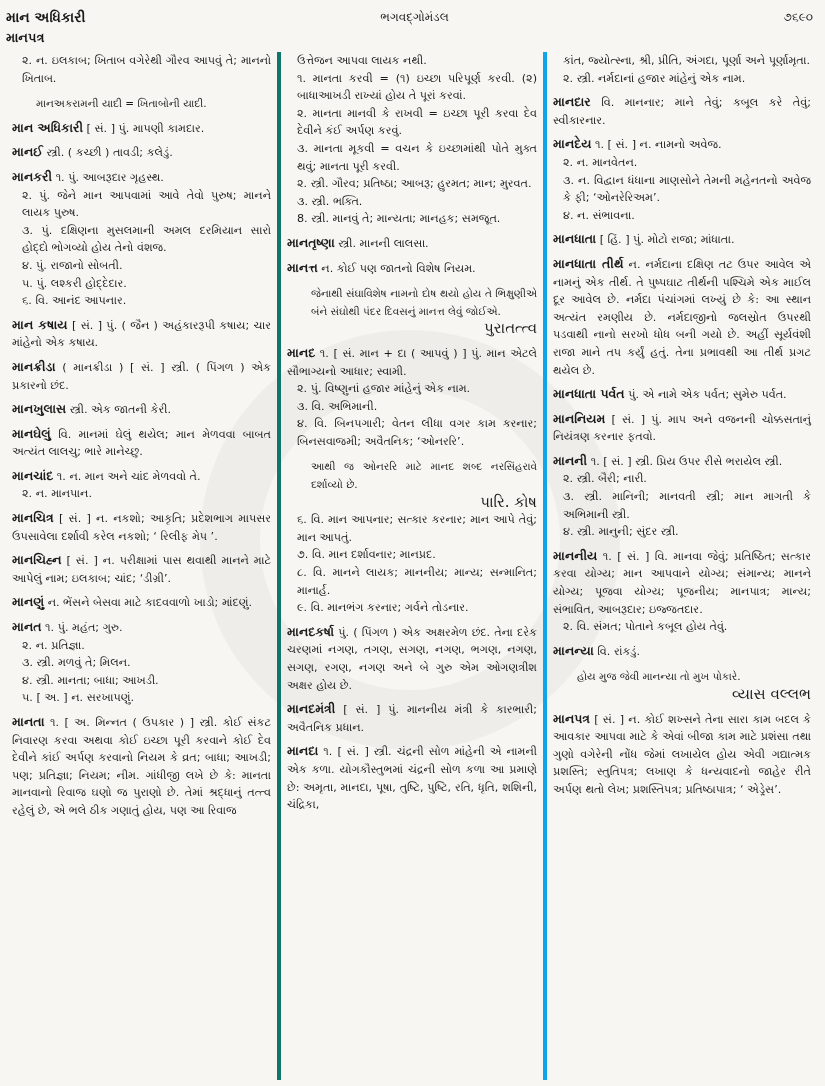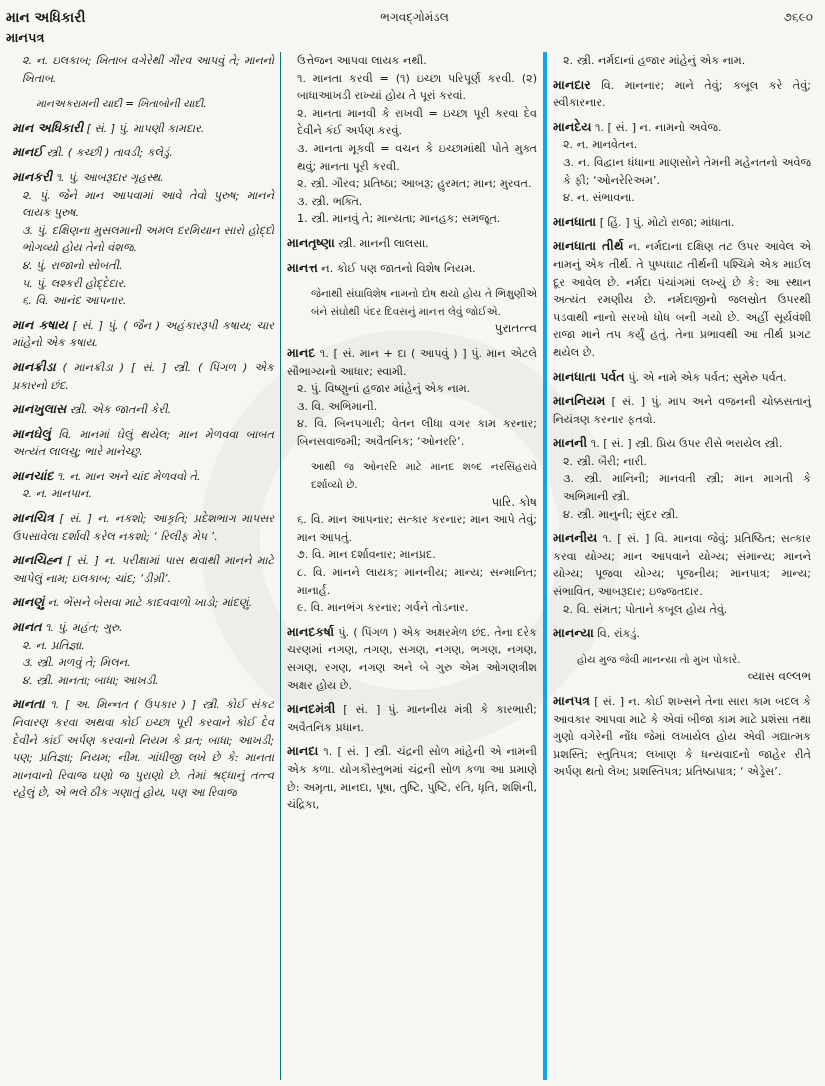--- a/index.html
+++ b/index.html
@@ -26,28 +26,28 @@
     position:absolute; top:30px; left:6px; font-size:13px; font-weight:bold;
   }
   .cols {
     position:absolute; top:52px; left:6px; right:8px; bottom:6px;
     display:flex;
   }
   .col {
     box-sizing:border-box; padding:0 6px; font-size:11.2px; line-height:17.6px;
     overflow:hidden;
   }
-  .col1 { width:275px; border-right:1px solid #0f766e;font-style:italic; }
+  .col1 { width:275px; border-right:4px solid #0f766e; }
   .col2 { width:266px; border-right:4px solid #0ea5e9; }
   .col3 { flex:1; }
   .entry { margin-bottom:6px; text-align:justify; }
   .hw { font-weight:bold; font-size:12.5px; }
   .sense { display:block; padding-left:10px; }
   .quote { display:block; padding-left:24px; font-size:10.5px;margin-top:8px; }
-  .source { display:block; text-align:right; font-size:12px; }
+  .source { display:block; text-align:right; font-size:15px; }
 </style>
 </head>
 <body>
 
 <div class="watermark"></div>
 
 <div class="header">
   <span class="left">માન અધિકારી</span>
   <span class="center">ભગવદ્ગોમંડલ</span>
   <span class="right">૭૬૯૦</span>
@@ -64,42 +64,43 @@
       <div class="entry"><span class="hw">માનઈ</span> <span class="">સ્ત્રી. ( કચ્છી ) તાવડી; કલેડું.</span></div>
       <div class="entry"><span class="hw">માનકરી</span> <span class="">૧. પું. આબરૂદાર ગૃહસ્થ.</span><span class="sense">૨. પું. જેને માન આપવામાં આવે તેવો પુરુષ; માનને લાયક પુરુષ.</span><span class="sense">૩. પું. દક્ષિણના મુસલમાની અમલ દરમિયાન સારો હોદ્દો ભોગવ્યો હોય તેનો વંશજ.</span><span class="sense">૪. પું. રાજાનો સોબતી.</span><span class="sense">૫. પું. લશ્કરી હોદ્દેદાર.</span><span class="sense">૬. વિ. આનંદ આપનાર.</span></div>
       <div class="entry"><span class="hw">માન કષાય</span> <span class="">[ સં. ] પું. ( જૈન ) અહંકારરૂપી કષાય; ચાર માંહેનો એક કષાય.</span></div>
       <div class="entry"><span class="hw">માનક્રીડા</span> <span class="">( માનક્રીડા ) [ સં. ] સ્ત્રી. ( પિંગળ ) એક પ્રકારનો છંદ.</span></div>
       <div class="entry"><span class="hw">માનખુલાસ</span> <span class="">સ્ત્રી. એક જાતની કેરી.</span></div>
       <div class="entry"><span class="hw">માનઘેલું</span> <span class="">વિ. માનમાં ઘેલું થયેલ; માન મેળવવા બાબત અત્યંત લાલચુ; ભારે માનેચ્છુ.</span></div>
       <div class="entry"><span class="hw">માનચાંદ</span> <span class="">૧. ન. માન અને ચાંદ મેળવવો તે.</span><span class="sense">૨. ન. માનપાન.</span></div>
       <div class="entry"><span class="hw">માનચિત્ર</span> <span class="">[ સં. ] ન. નકશો; આકૃતિ; પ્રદેશભાગ માપસર ઉપસાવેલા દર્શાવી કરેલ નકશો; ‘ રિલીફ મેપ ’.</span></div>
       <div class="entry"><span class="hw">માનચિહ્ન</span> <span class="">[ સં. ] ન. પરીક્ષામાં પાસ થવાથી માનને માટે આપેલું નામ; ઇલકાબ; ચાંદ; ‘ડીગ્રી’.</span></div>
       <div class="entry"><span class="hw">માનણું</span> <span class="">ન. ભેંસને બેસવા માટે કાદવવાળો ખાડો; માંદણું.</span></div>
-      <div class="entry"><span class="hw">માનત</span> <span class="">૧. પું. મહંત; ગુરુ.</span><span class="sense">૨. ન. પ્રતિજ્ઞા.</span><span class="sense">૩. સ્ત્રી. મળવું તે; મિલન.</span><span class="sense">૪. સ્ત્રી. માનતા; બાધા; આખડી.</span></div>
+      <div class="entry"><span class="hw">માનત</span> <span class="">૧. પું. મહંત; ગુરુ.</span><span class="sense">૨. ન. પ્રતિજ્ઞા.</span><span class="sense">૩. સ્ત્રી. મળવું તે; મિલન.</span><span class="sense">૪. સ્ત્રી. માનતા; બાધા; આખડી.</span><span class="sense">૫. [ અ. ] ન. સરખાપણું.</span></div>
       <div class="entry"><span class="hw">માનતા</span> <span class="">૧. [ અ. મિન્નત ( ઉપકાર ) ] સ્ત્રી. કોઈ સંકટ નિવારણ કરવા અથવા કોઈ ઇચ્છા પૂરી કરવાને કોઈ દેવ દેવીને કાંઈ અર્પણ કરવાનો નિયમ કે વ્રત; બાધા; આખડી; પણ; પ્રતિજ્ઞા; નિયમ; નીમ. ગાંધીજી લખે છે કે: માનતા માનવાનો રિવાજ ઘણો જ પુરાણો છે. તેમાં શ્રદ્ધાનું તત્ત્વ રહેલું છે, એ ભલે ઠીક ગણાતું હોય, પણ આ રિવાજ</span></div>
     </div>
   <div class="col col2">
       <div class="entry">
         <span class="sense">ઉત્તેજન આપવા લાયક નથી.</span>
         <span class="sense">૧. માનતા કરવી = (૧) ઇચ્છા પરિપૂર્ણ કરવી. (૨) બાધાઆખડી રાખ્યાં હોય તે પૂરાં કરવાં.</span>
         <span class="sense">૨. માનતા માનવી કે રાખવી = ઇચ્છા પૂરી કરવા દેવ દેવીને કંઈ અર્પણ કરવું.</span>
         <span class="sense">૩. માનતા મૂકવી = વચન કે ઇચ્છામાંથી પોતે મુક્ત થવું; માનતા પૂરી કરવી.</span>
         <span class="sense">૨. સ્ત્રી. ગૌરવ; પ્રતિષ્ઠા; આબરૂ; હુરમત; માન; મુરવત.</span>
         <span class="sense">૩. સ્ત્રી. ભક્તિ.</span>
-        <span class="sense">1. સ્ત્રી. માનવું તે; માન્યતા; માનહક; સમજૂત.</span>
+        <span class="sense">8. સ્ત્રી. માનવું તે; માન્યતા; માનહક; સમજૂત.</span>
       </div>
       <div class="entry"><span class="hw">માનતૃષ્ણા</span> <span class="">સ્ત્રી. માનની લાલસા.</span></div>
       <div class="entry"><span class="hw">માનત્ત</span> <span class="">ન. કોઈ પણ જાતનો વિશેષ નિયમ.</span><span class="quote">જેનાથી સંઘાવિશેષ નામનો દોષ થયો હોય તે ભિક્ષુણીએ બંને સંઘોથી પંદર દિવસનું માનત્ત લેવું જોઈએ.</span><span class="source">પુરાતત્ત્વ</span></div>
       <div class="entry"><span class="hw">માનદ</span> <span class="">૧. [ સં. માન + દા ( આપવું ) ] પું. માન એટલે સૌભાગ્યનો આધાર; સ્વામી.</span><span class="sense">૨. પું. વિષ્ણુનાં હજાર માંહેનું એક નામ.</span><span class="sense">૩. વિ. અભિમાની.</span><span class="sense">૪. વિ. બિનપગારી; વેતન લીધા વગર કામ કરનાર; બિનસવાજમી; અવૈતનિક; ‘ઓનરરિ’.</span><span class="quote">આથી જ ઓનરરિ માટે માનદ શબ્દ નરસિંહરાવે દર્શાવ્યો છે.</span><span class="source">પારિ. કોષ</span><span class="sense">૬. વિ. માન આપનાર; સત્કાર કરનાર; માન આપે તેવું; માન આપતું.</span><span class="sense">૭. વિ. માન દર્શાવનાર; માનપ્રદ.</span><span class="sense">૮. વિ. માનને લાયક; માનનીય; માન્ય; સન્માનિત; માનાર્હ.</span><span class="sense">૯. વિ. માનભંગ કરનાર; ગર્વને તોડનાર.</span></div>
       <div class="entry"><span class="hw">માનદકર્ષા</span> <span class="">પું. ( પિંગળ ) એક અક્ષરમેળ છંદ. તેના દરેક ચરણમાં નગણ, તગણ, સગણ, નગણ, ભગણ, નગણ, સગણ, રગણ, નગણ અને બે ગુરુ એમ ઓગણત્રીશ અક્ષર હોય છે.</span></div>
       <div class="entry"><span class="hw">માનદમંત્રી</span> <span class="">[ સં. ] પું. માનનીય મંત્રી કે કારભારી; અવૈતનિક પ્રધાન.</span></div>
       <div class="entry"><span class="hw">માનદા</span> <span class="">૧. [ સં. ] સ્ત્રી. ચંદ્રની સોળ માંહેની એ નામની એક કળા. યોગકૌસ્તુભમાં ચંદ્રની સોળ કળા આ પ્રમાણે છે: અમૃતા, માનદા, પૂષા, તુષ્ટિ, પુષ્ટિ, રતિ, ધૃતિ, શશિની, ચંદ્રિકા,</span></div>
     </div>
   <div class="col col3">
       <div class="entry">
+        <span class="sense">કાંત, જ્યોત્સ્ના, શ્રી, પ્રીતિ, અંગદા, પૂર્ણા અને પૂર્ણામૃતા.</span>
         <span class="sense">૨. સ્ત્રી. નર્મદાનાં હજાર માંહેનું એક નામ.</span>
       </div>
       <div class="entry"><span class="hw">માનદાર</span> <span class="">વિ. માનનાર; માને તેવું; કબૂલ કરે તેવું; સ્વીકારનાર.</span></div>
       <div class="entry"><span class="hw">માનદેય</span> <span class="">૧. [ સં. ] ન. નામનો અવેજ.</span><span class="sense">૨. ન. માનવેતન.</span><span class="sense">૩. ન. વિદ્વાન ધંધાના માણસોને તેમની મહેનતનો અવેજ કે ફી; ‘ઓનરેરિઅમ’.</span><span class="sense">૪. ન. સંભાવના.</span></div>
       <div class="entry"><span class="hw">માનધાતા</span> <span class="">[ હિં. ] પું. મોટો રાજા; માંધાતા.</span></div>
       <div class="entry"><span class="hw">માનધાતા તીર્થ</span> <span class="">ન. નર્મદાના દક્ષિણ તટ ઉપર આવેલ એ નામનું એક તીર્થ. તે પુષ્પઘાટ તીર્થની પશ્ચિમે એક માઈલ દૂર આવેલ છે. નર્મદા પંચાંગમાં લખ્યું છે કે: આ સ્થાન અત્યંત રમણીય છે. નર્મદાજીનો જલસ્રોત ઉપરથી પડવાથી નાનો સરખો ધોધ બની ગયો છે. અહીં સૂર્યવંશી રાજા માને તપ કર્યું હતું. તેના પ્રભાવથી આ તીર્થ પ્રગટ થયેલ છે.</span></div>
       <div class="entry"><span class="hw">માનધાતા પર્વત</span> <span class="">પું. એ નામે એક પર્વત; સુમેરુ પર્વત.</span></div>
       <div class="entry"><span class="hw">માનનિયમ</span> <span class="">[ સં. ] પું. માપ અને વજનની ચોક્કસતાનું નિયંત્રણ કરનાર ફતવો.</span></div>
       <div class="entry"><span class="hw">માનની</span> <span class="">૧. [ સં. ] સ્ત્રી. પ્રિય ઉપર રીસે ભરાયેલ સ્ત્રી.</span><span class="sense">૨. સ્ત્રી. બૈરી; નારી.</span><span class="sense">૩. સ્ત્રી. માનિની; માનવતી સ્ત્રી; માન માગતી કે અભિમાની સ્ત્રી.</span><span class="sense">૪. સ્ત્રી. માનુની; સુંદર સ્ત્રી.</span></div>
       <div class="entry"><span class="hw">માનનીય</span> <span class="">૧. [ સં. ] વિ. માનવા જેવું; પ્રતિષ્ઠિત; સત્કાર કરવા યોગ્ય; માન આપવાને યોગ્ય; સંમાન્ય; માનને યોગ્ય; પૂજવા યોગ્ય; પૂજનીય; માનપાત્ર; માન્ય; સંભાવિત, આબરૂદાર; ઇજ્જતદાર.</span><span class="sense">૨. વિ. સંમત; પોતાને કબૂલ હોય તેવું.</span></div>

